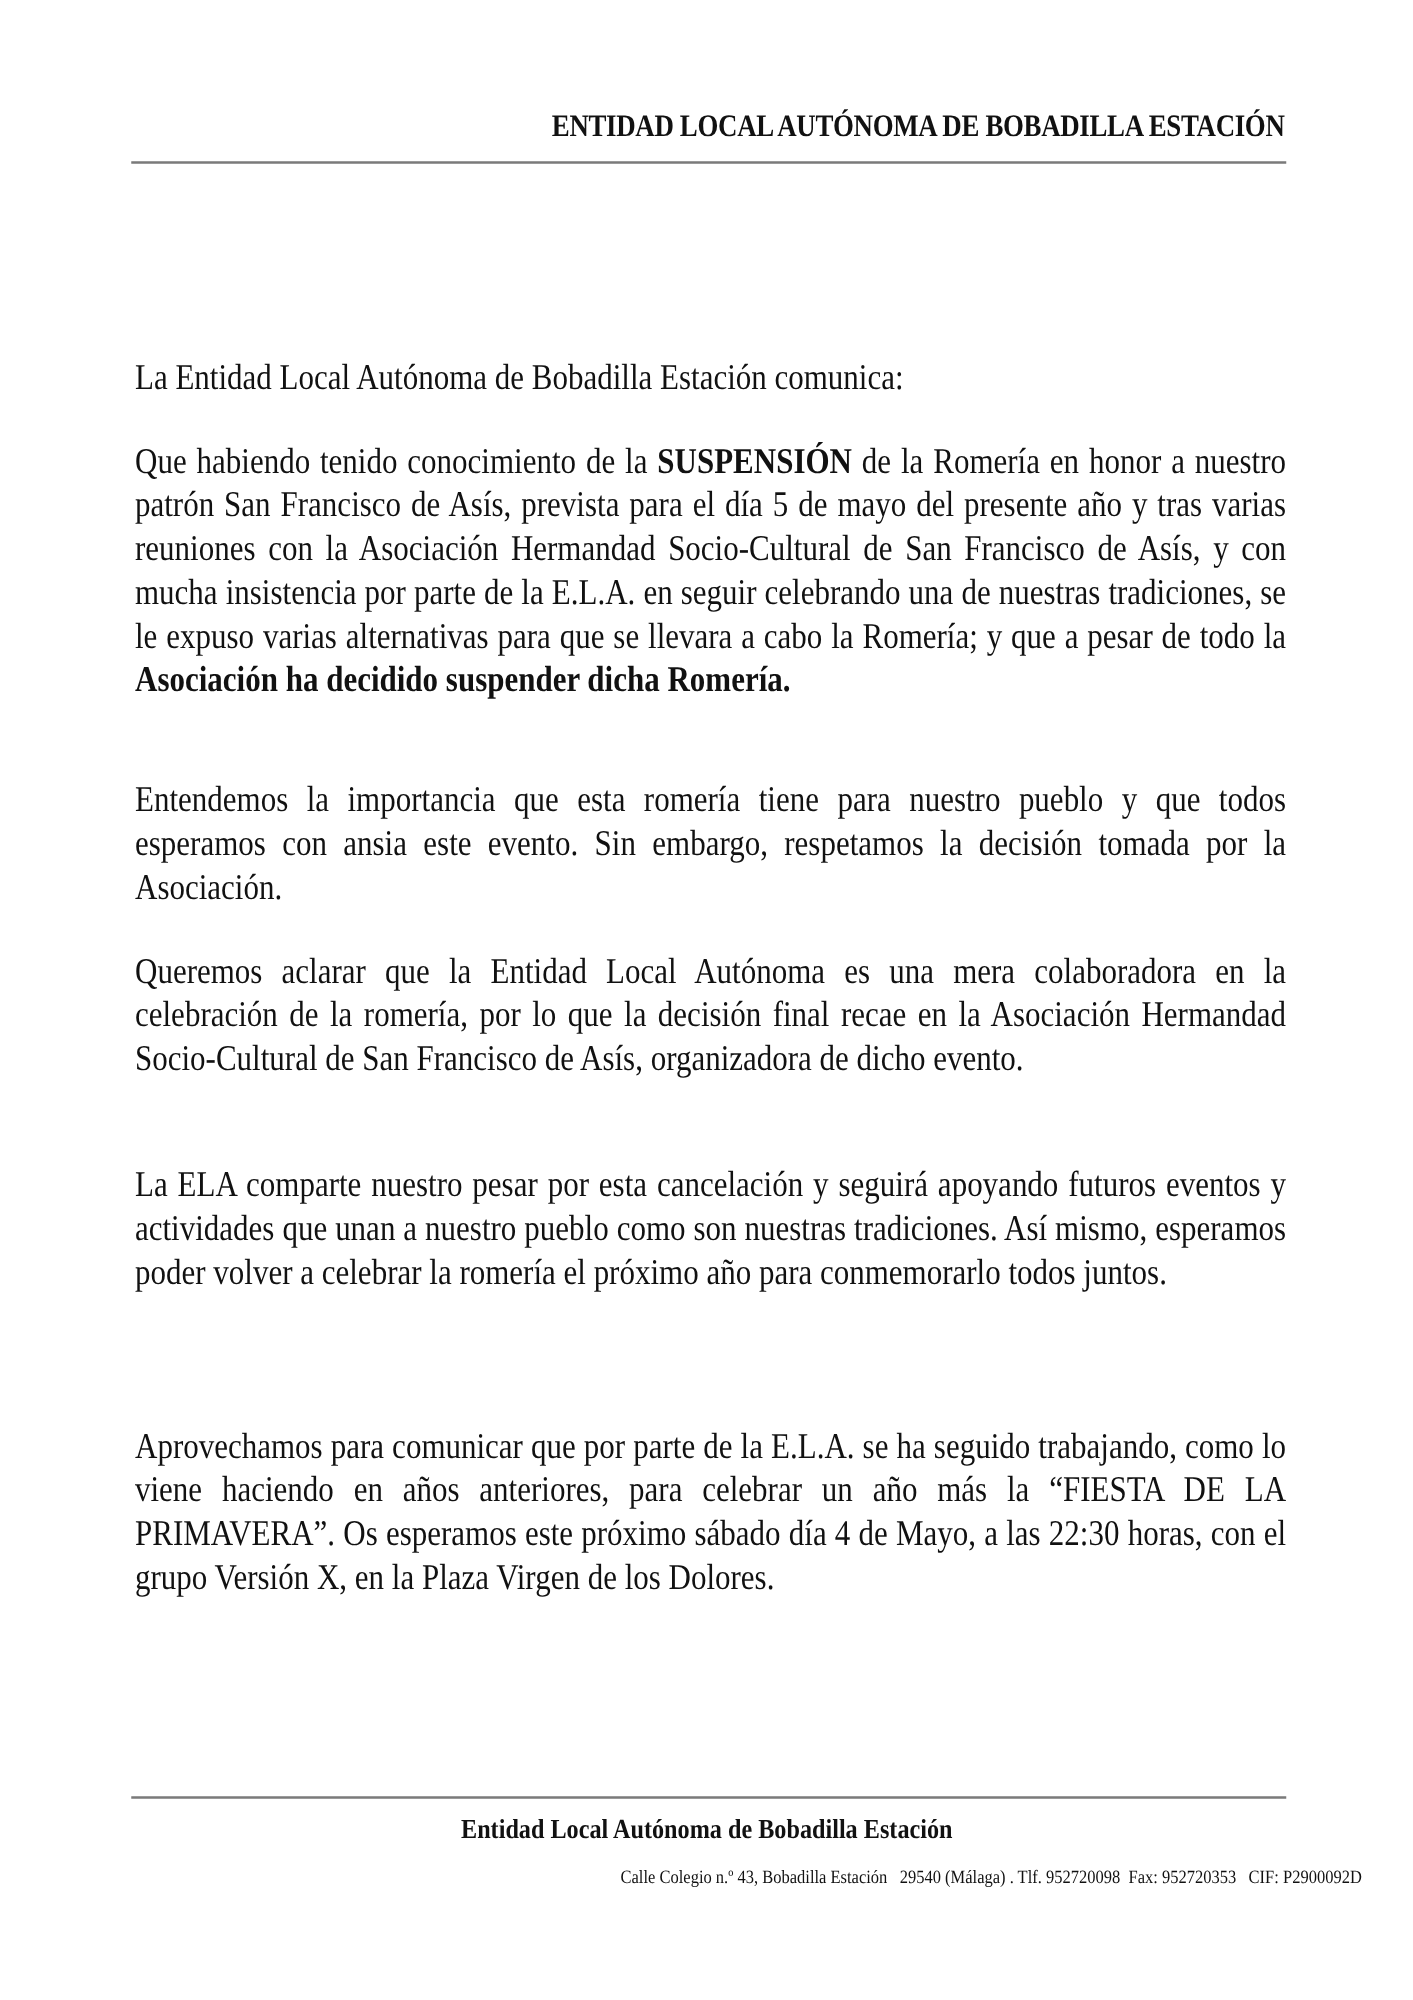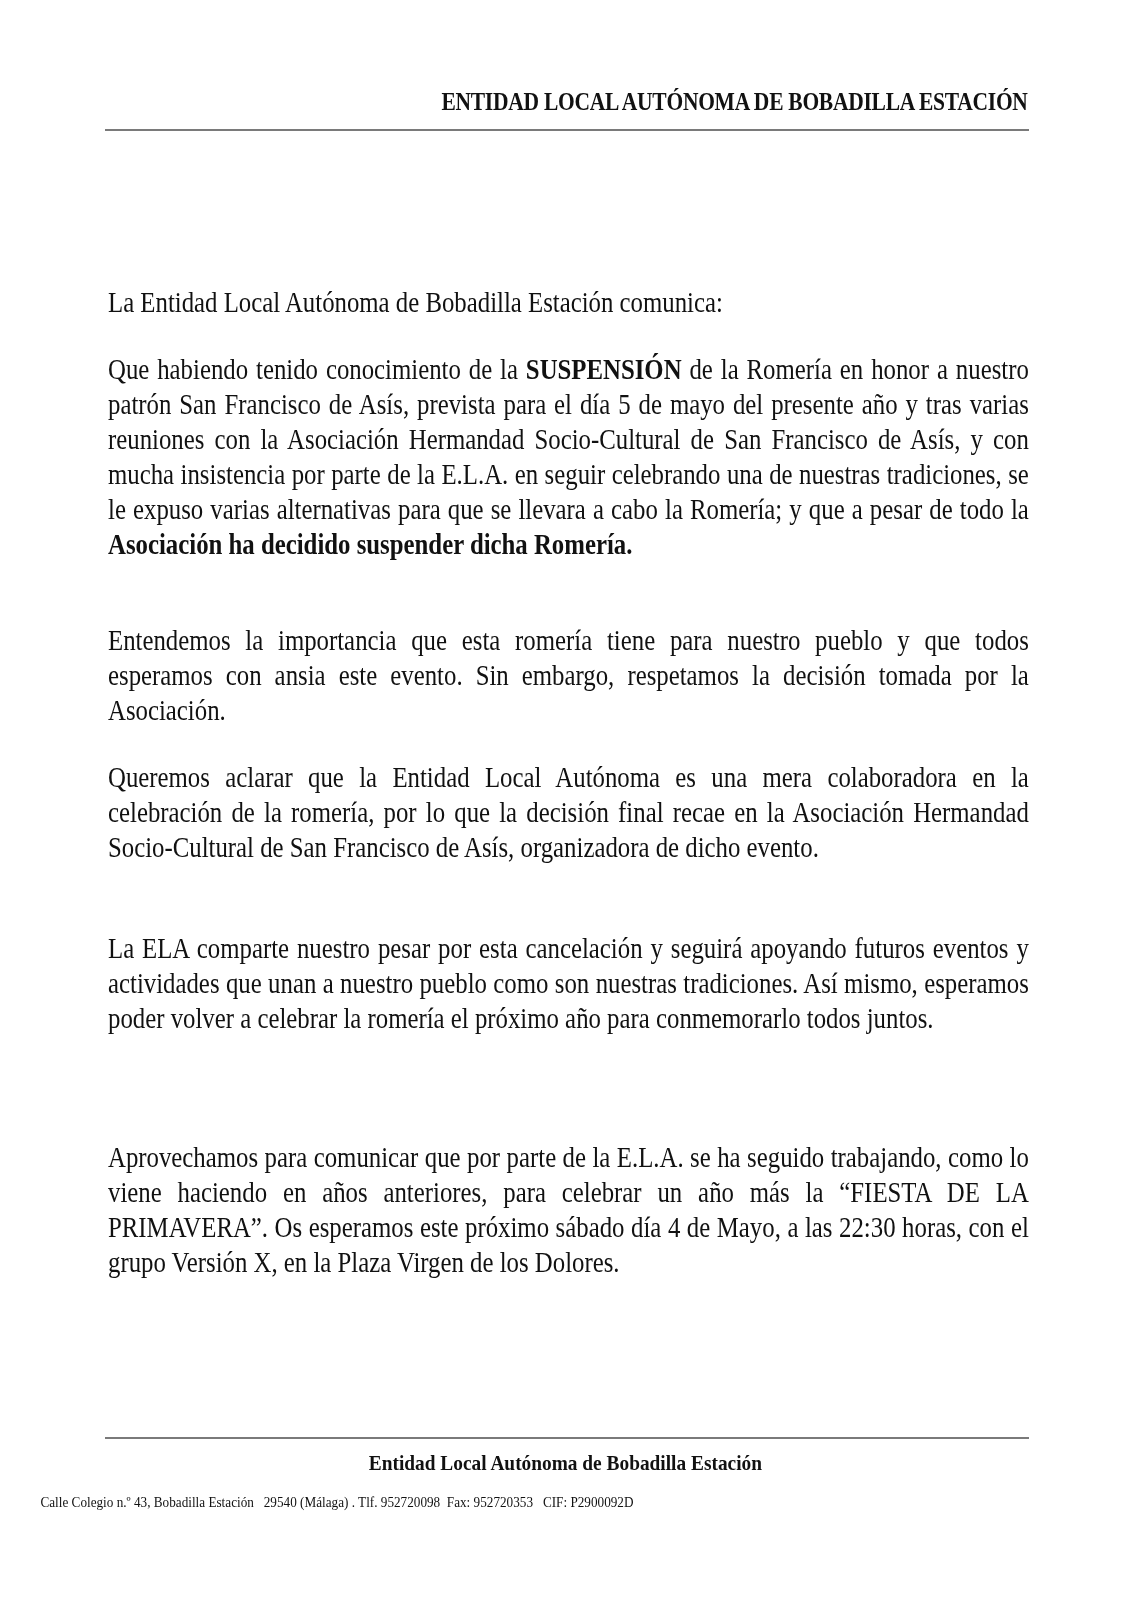--- a/index.html
+++ b/index.html
@@ -11,21 +11,21 @@
   .rule-top { top: 129px; }
   .rule-bottom { top: 1437px; }
   .body-text { position: absolute; left: 108px; width: 1077px; font-size: 29px; line-height: 35px;
                transform-origin: left top; transform: scaleX(0.855); text-align: justify; }
   .para { margin: 0; }
   .p-last-line { text-align: left; }
   b { font-weight: bold; }
   .footer-title { position: absolute; top: 1450px; left: 0; width: 1130px; text-align: center;
                   font-size: 22px; font-weight: bold; }
   .footer-title span, .footer-addr span { display: inline-block; transform: scaleX(0.88); }
-  .footer-addr { position: absolute; top: 1494px; left: 0; width: 1130px; text-align: left;
+  .footer-addr { position: absolute; top: 1494px; left: 0; width: 1130px; text-align: right;
                  font-size: 15px; white-space: pre; }
 </style>
 </head>
 <body>
 
 <div class="header-title">ENTIDAD LOCAL AUTÓNOMA DE BOBADILLA ESTACIÓN</div>
 <div class="rule rule-top"></div>
 
 <div class="body-text" style="top: 285px;">
   <p class="para p-last-line">La Entidad Local Autónoma de Bobadilla Estación comunica:</p>

